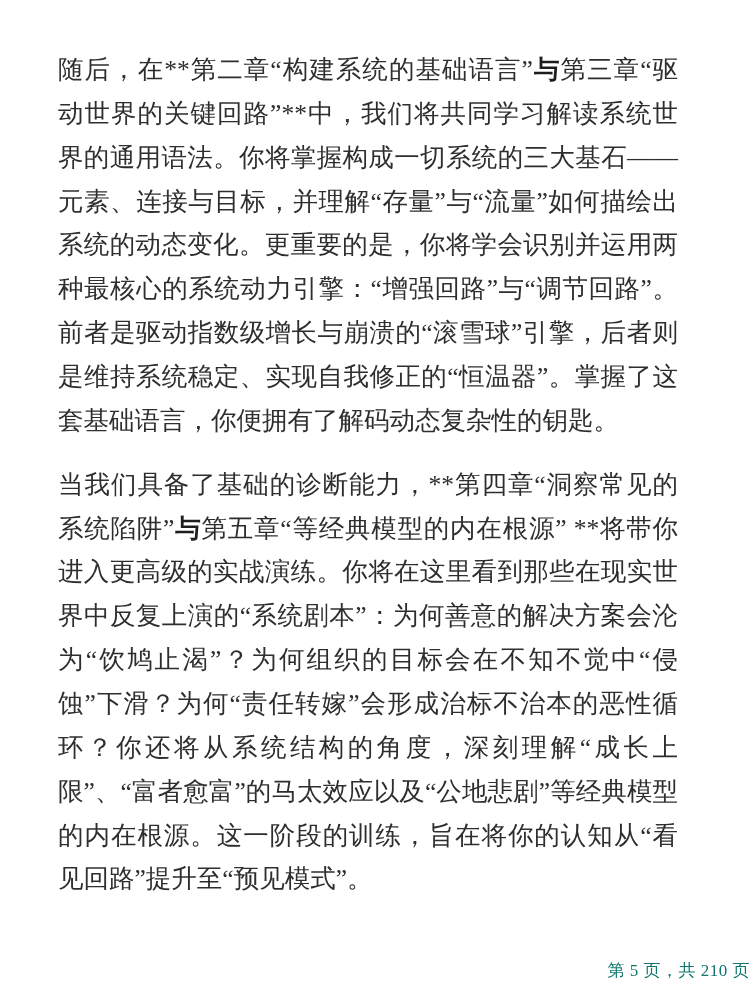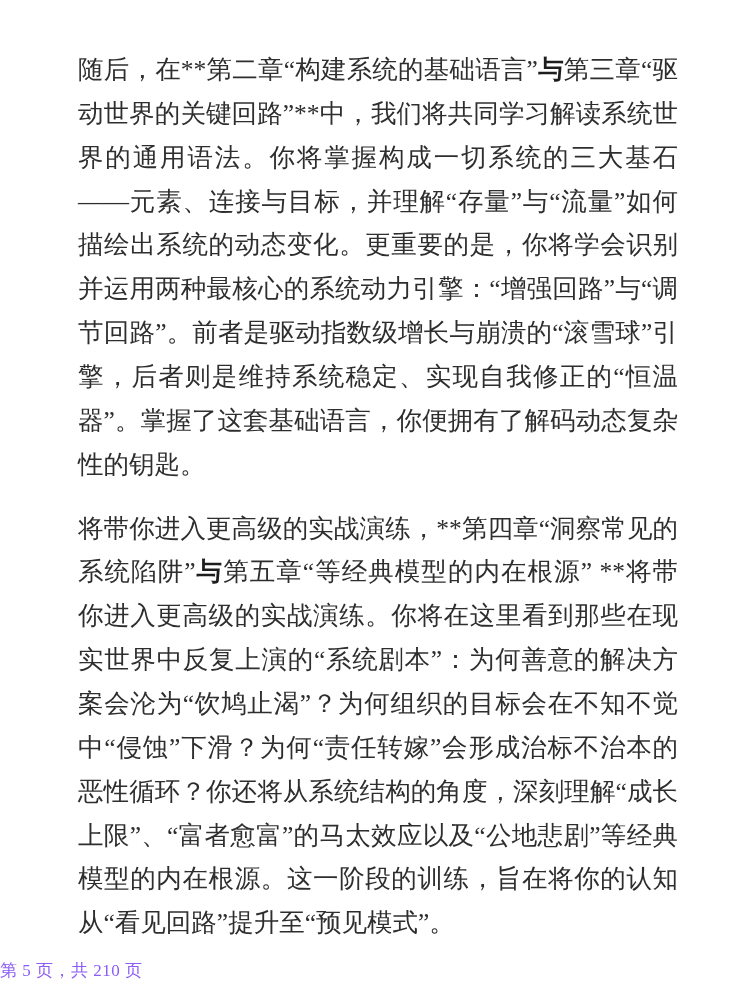--- a/index.html
+++ b/index.html
@@ -12,21 +12,21 @@
     background: #ffffff;
     font-family: "Liberation Serif", "DejaVu Serif", serif;
     color: #2b2b2b;
     overflow: hidden;
   }
   .page {
     position: relative;
     width: 750px;
     height: 1000px;
     box-sizing: border-box;
-    padding: 48px 72px 0 78px;
+    padding: 48px 72px 0 58px;
     display: flex;
     flex-direction: column;
   }
   .para {
     font-size: 25.5px;
     line-height: 1.72;
     text-align: justify;
     text-justify: inter-ideograph;
     letter-spacing: 0px;
     color: #2e2e2e;
@@ -35,29 +35,29 @@
   }
   .para b, .para strong {
     font-weight: 700;
     color: #1d1d1d;
   }
   .footer {
     position: absolute;
     left: 0;
     right: 0;
     bottom: 18px;
-    text-align: left;
+    text-align: right;
     font-size: 17px;
-    color: #8b5cf6;
+    color: #0f766e;
     letter-spacing: 0.5px;
     font-family: "Liberation Serif", "DejaVu Serif", serif;
   }
 </style>
 </head>
 <body>
 
 <div class="page">
   <div id="body-text">
       <p class="para"><span>随后，在</span><span>**第二章“构建系统的基础语言”</span><strong>与</strong><span>第三章“驱动世界的关键回路”**</span><span>中，我们将共同学习解读系统世界的通用语法。你将掌握构成一切系统的三大基石——元素、连接与目标，并理解“存量”与“流量”如何描绘出系统的动态变化。更重要的是，你将学会识别并运用两种最核心的系统动力引擎：“增强回路”与“调节回路”。前者是驱动指数级增长与崩溃的“滚雪球”引擎，后者则是维持系统稳定、实现自我修正的“恒温器”。掌握了这套基础语言，你便拥有了解码动态复杂性的钥匙。</span></p>
-      <p class="para"><span>将带你进入更高级的实战演练，</span><span>**第四章“洞察常见的系统陷阱”</span><strong>与</strong><span>第五章“等经典模型的内在根源”</span><span> **</span><span>将带你进入更高级的实战演练。你将在这里看到那些在现实世界中反复上演的“系统剧本”：为何善意的解决方案会沦为“饮鸠止渴”？为何组织的目标会在不知不觉中“侵蚀”下滑？为何“责任转嫁”会形成治标不治本的恶性循环？你还将从系统结构的角度，深刻理解“成长上限”、“富者愈富”的马太效应以及“公地悲剧”等经典模型的内在根源。这一阶段的训练，旨在将你的认知从“看见回路”提升至“预见模式”。</span></p>
+      <p class="para"><span>当我们具备了基础的诊断能力，</span><span>**第四章“洞察常见的系统陷阱”</span><strong>与</strong><span>第五章“等经典模型的内在根源”</span><span> **</span><span>将带你进入更高级的实战演练。你将在这里看到那些在现实世界中反复上演的“系统剧本”：为何善意的解决方案会沦为“饮鸠止渴”？为何组织的目标会在不知不觉中“侵蚀”下滑？为何“责任转嫁”会形成治标不治本的恶性循环？你还将从系统结构的角度，深刻理解“成长上限”、“富者愈富”的马太效应以及“公地悲剧”等经典模型的内在根源。这一阶段的训练，旨在将你的认知从“看见回路”提升至“预见模式”。</span></p>
     </div>
   <div class="footer">第 5 页，共 210 页</div>
 </div>
 
 </body></html>

